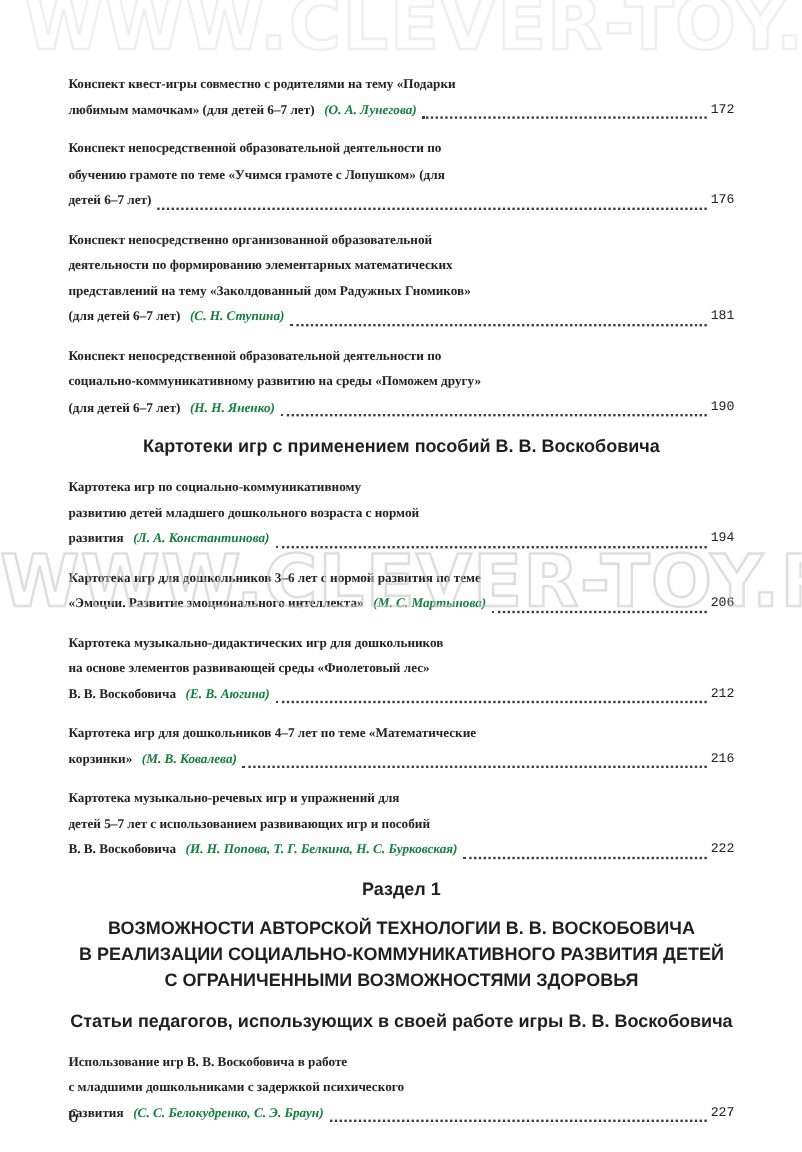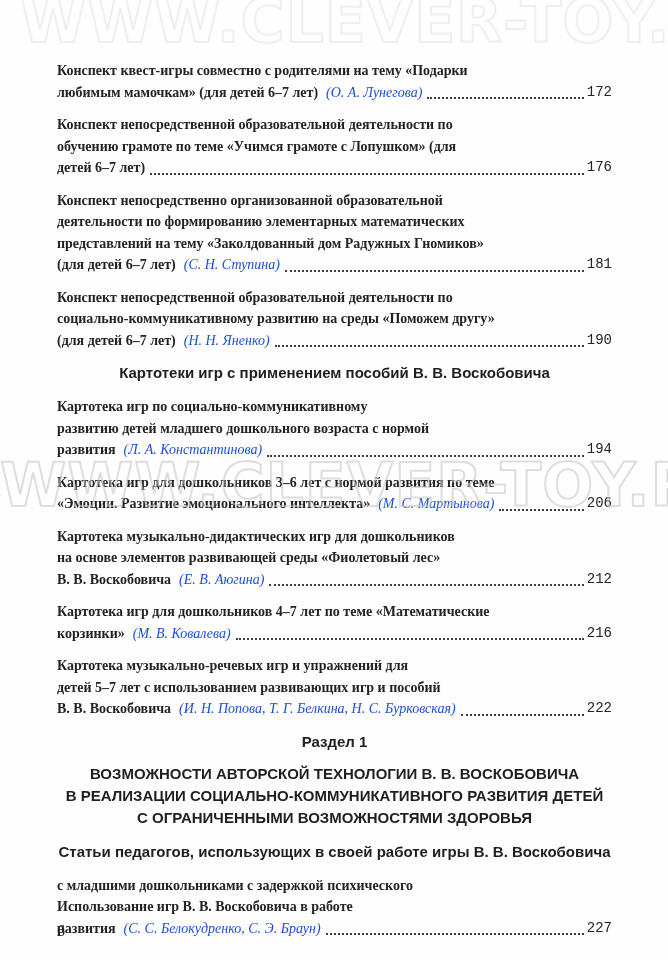--- a/index.html
+++ b/index.html
@@ -13,37 +13,37 @@
     font-family:"Liberation Serif", serif;
   }
   .content {
     position:relative;
     padding:60px 56px 0 57px;
     z-index:1;
   }
   
   .entry {
     font-weight:700;
-    font-size:14px;
+    font-size:11px;
     line-height:21.5px;
     margin:0 0 11px 0;
   }
   .entry .line { white-space:nowrap; }
   .entry .last {
     display:flex;
     align-items:flex-end;
     white-space:nowrap;
   }
   .entry .tail { flex:0 0 auto; }
   .entry .authors {
     flex:0 0 auto;
     font-style:italic;
-    font-weight:400;
+    font-weight:700;
     margin-left:8px;
-    color:#1d4ed8;
+    color:#15803d;
   }
   .entry .dots {
     flex:1 1 auto;
     min-width:14px;
     border-bottom:2px dotted #3d3d3d;
     margin:0 3px 4px 5px;
   }
   .entry .pg {
     flex:0 0 auto;
     font-weight:400;
@@ -207,22 +207,22 @@
         </div>
         <div class="heading section-title">
           <div class="hline">ВОЗМОЖНОСТИ АВТОРСКОЙ ТЕХНОЛОГИИ В. В. ВОСКОБОВИЧА</div>
           <div class="hline">В РЕАЛИЗАЦИИ СОЦИАЛЬНО-КОММУНИКАТИВНОГО РАЗВИТИЯ ДЕТЕЙ</div>
           <div class="hline">С ОГРАНИЧЕННЫМИ ВОЗМОЖНОСТЯМИ ЗДОРОВЬЯ</div>
         </div>
         <div class="heading sub">
           <div class="hline">Статьи педагогов, использующих в своей работе игры В. В. Воскобовича</div>
         </div>
         <div class="entry">
+          <div class="line">Использование игр В. В. Воскобовича в работе</div>
           <div class="line">с младшими дошкольниками с задержкой психического</div>
-          <div class="line">Использование игр В. В. Воскобовича в работе</div>
           <div class="line last">
             <span class="tail">развития</span>
             <span class="authors">(С. С. Белокудренко, С. Э. Браун)</span>
             <span class="dots"></span>
             <span class="pg">227</span>
           </div>
         </div>
       </div>
   </div>
   <div class="pagenum">6</div>

